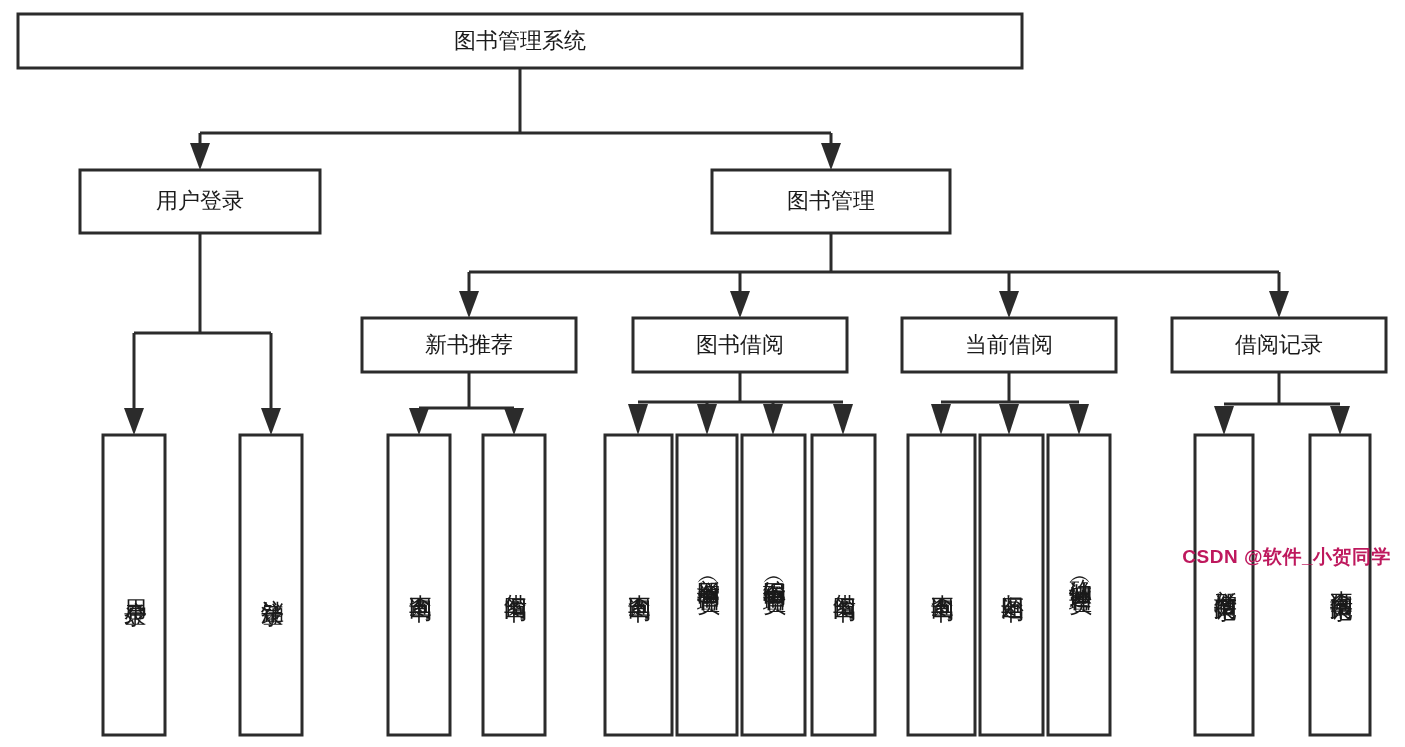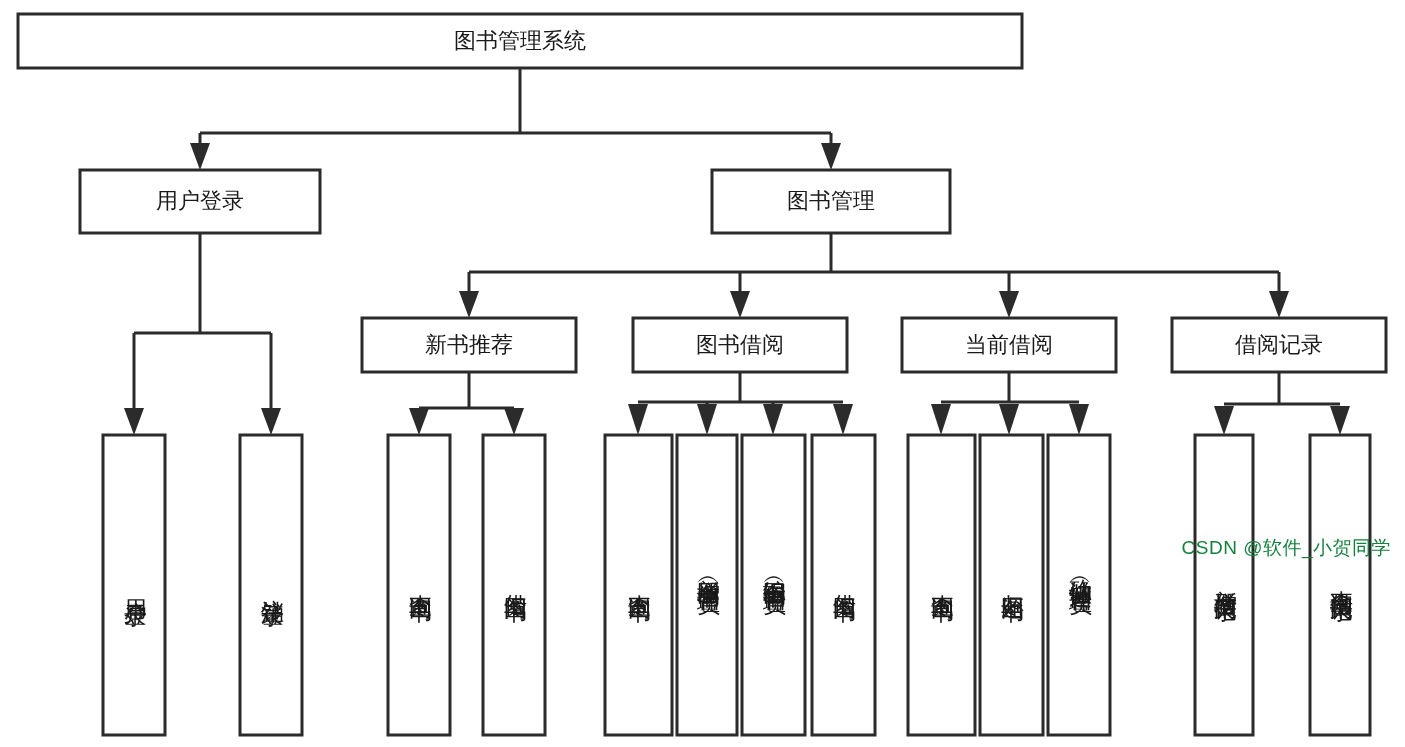--- a/index.html
+++ b/index.html
@@ -54,27 +54,28 @@
     font-family: "Liberation Sans", "DejaVu Sans", sans-serif;
     font-size: 23px;
     text-anchor: middle;
     dominant-baseline: middle;
     writing-mode: vertical-rl;
     letter-spacing: 2px;
   }
   .watermark {
     position: absolute;
     right: 14px;
-    bottom: 19px;
+    bottom: 10px;
     font-family: "Liberation Sans", "DejaVu Sans", sans-serif;
     font-size: 19px;
-    color: #15803d;
+    color: #be185d;
     letter-spacing: 0.5px;
     white-space: nowrap;
     user-select: none;
+    font-weight: bold;
   }
 </style>
 </head>
 <body>
 
 <div id="diagram-root">
 
   <svg class="flow" viewBox="0 0 1405 747">
 
     <g>

